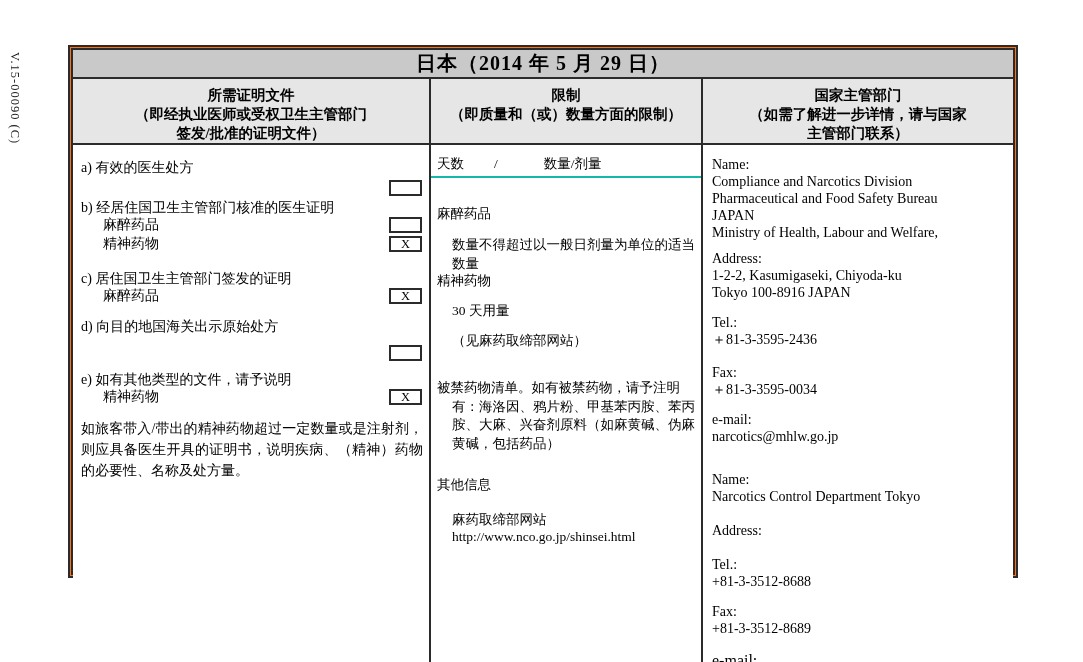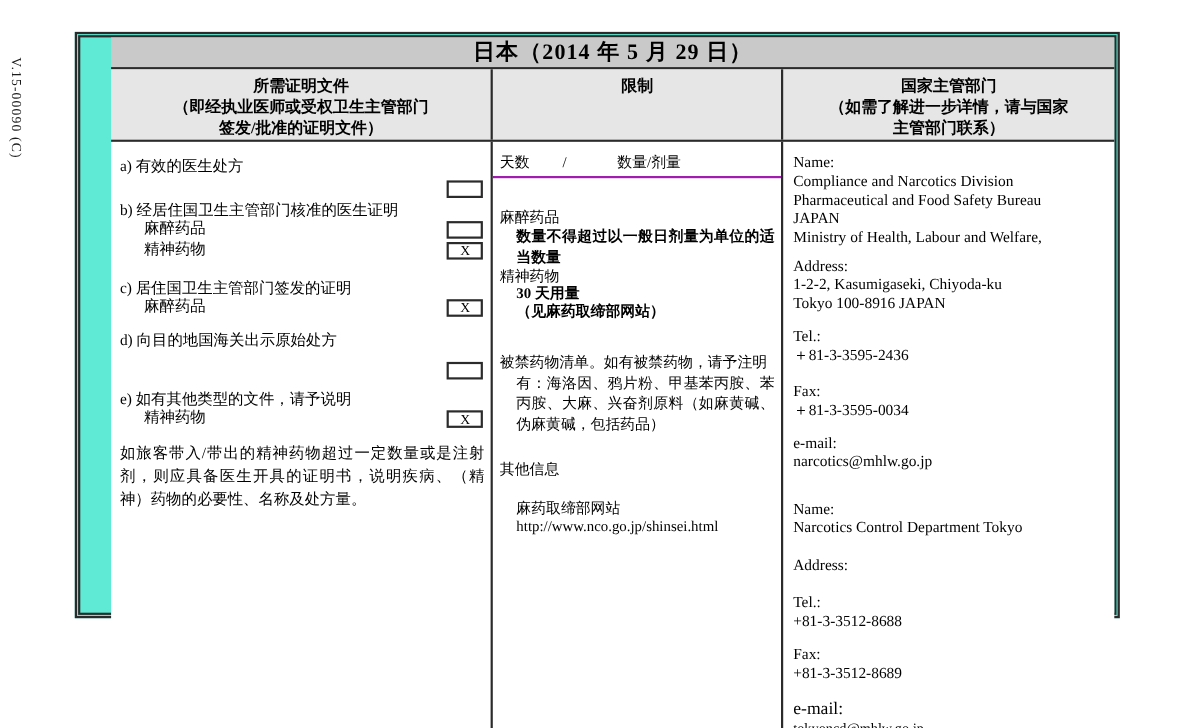--- a/index.html
+++ b/index.html
@@ -20,28 +20,27 @@
     writing-mode: vertical-rl;
     text-orientation: mixed;
     font-size: 12.5px;
     letter-spacing: 1px;
     color: #1b1b1b;
     white-space: nowrap;
   }
   .doc-table {
     position: absolute;
     left: 68px;
-    top: 29px;
+    top: 45px;
     width: 950px;
     height: 533px;
     border: 5px double #2b2b2b;
-    background: #5eead4;
+    background: #f97316;
     display: flex;
     flex-direction: column;
-    padding-left: 28px;
   }
   .title-row {
     height: 40px;
     background: #c9c9c9;
     border-bottom: 2px solid #2b2b2b;
     display: flex;
     align-items: center;
     justify-content: center;
     font-weight: bold;
     font-size: 20px;
@@ -96,31 +95,31 @@
     text-align: justify;
     padding-right: 2px;
     font-size: 14px;
   }
 
   
   .col-restr { padding: 12px 0 0 0; font-size: 13.5px; }
   .qty-head {
     display: flex;
     align-items: flex-end;
-    border-bottom: 2px solid #a21caf;
+    border-bottom: 2px solid #14b8a6;
     padding: 0 6px 5px 6px;
     line-height: 14px;
   }
   .qty-head .sep { padding-left: 30px; }
   .qty-head .qty { padding-left: 46px; }
   .r-inner { padding: 0 6px 0 6px; }
   .r-line { line-height: 16px; }
   .r-wrap { line-height: 18.5px; text-align: justify; }
   .ind { padding-left: 15px; }
-  .rmt30 { margin-top: 30px; } .rmt2 { margin-top: 0; font-weight: bold; }
+  .rmt30 { margin-top: 30px; } .rmt2 { margin-top: 14px; }
   .rmt28 { margin-top: 28px; } .rmt24 { margin-top: 24px; } .rmt19 { margin-top: 19px; }
   .url-line { line-height: 17px; }
 
   
   .col-auth { padding: 11px 4px 0 9px; font-size: 14px; }
   .entry { display: flex; line-height: 17px; flex-direction: column; }
   .entry .lbl { width: 79px; flex: 0 0 auto; }
   .entry .val { flex: 1; }
   .lbl-lg { font-size: 16px; }
   .val-sm { font-size: 13px; }
@@ -140,20 +139,21 @@
     <div class="title-row">日本（2014 年 5 月 29 日）</div>
 
     <div class="header-row">
       <div class="hcell w1 vline">
         <div>所需证明文件</div>
         <div>（即经执业医师或受权卫生主管部门</div>
         <div>签发/批准的证明文件）</div>
       </div>
       <div class="hcell w2 vline">
         <div>限制</div>
+        <div>（即质量和（或）数量方面的限制）</div>
       </div>
       <div class="hcell w3">
         <div>国家主管部门</div>
         <div>（如需了解进一步详情，请与国家</div>
         <div>主管部门联系）</div>
       </div>
     </div>
 
     <div class="body-row">
 

